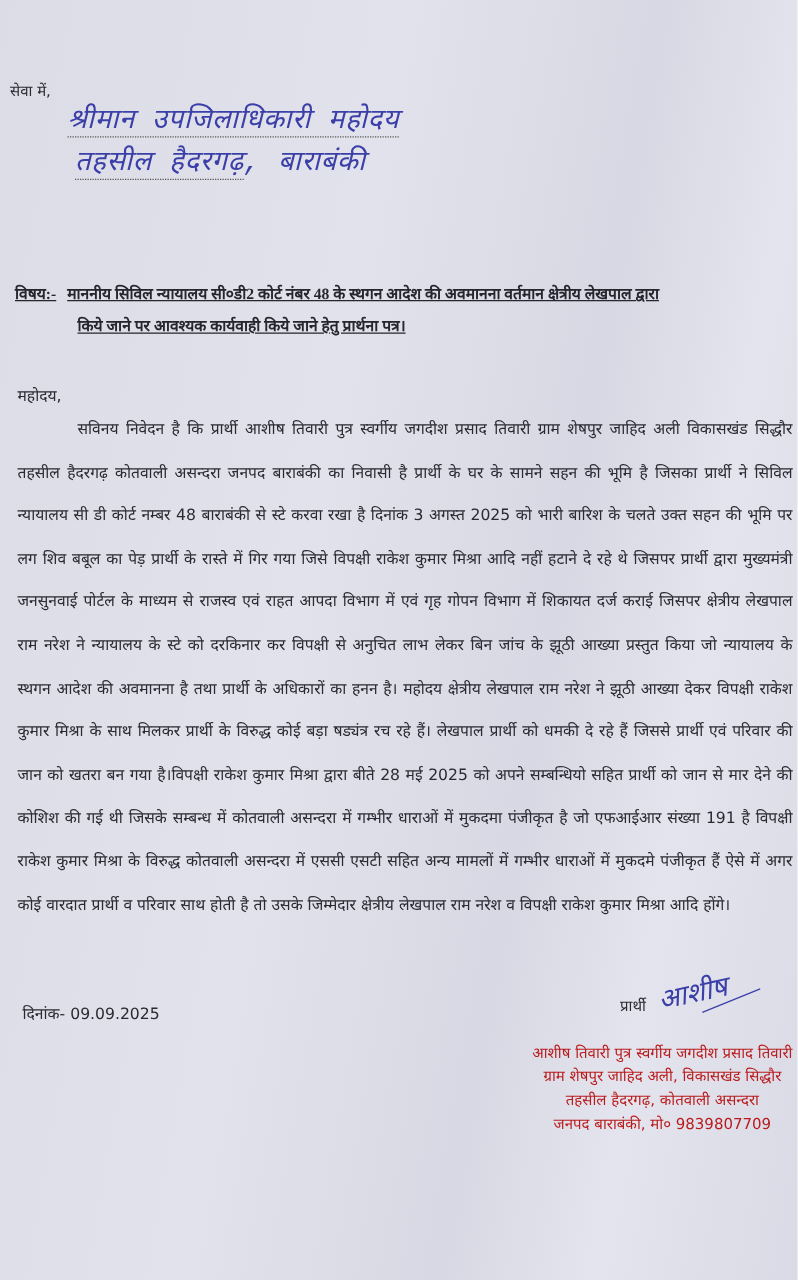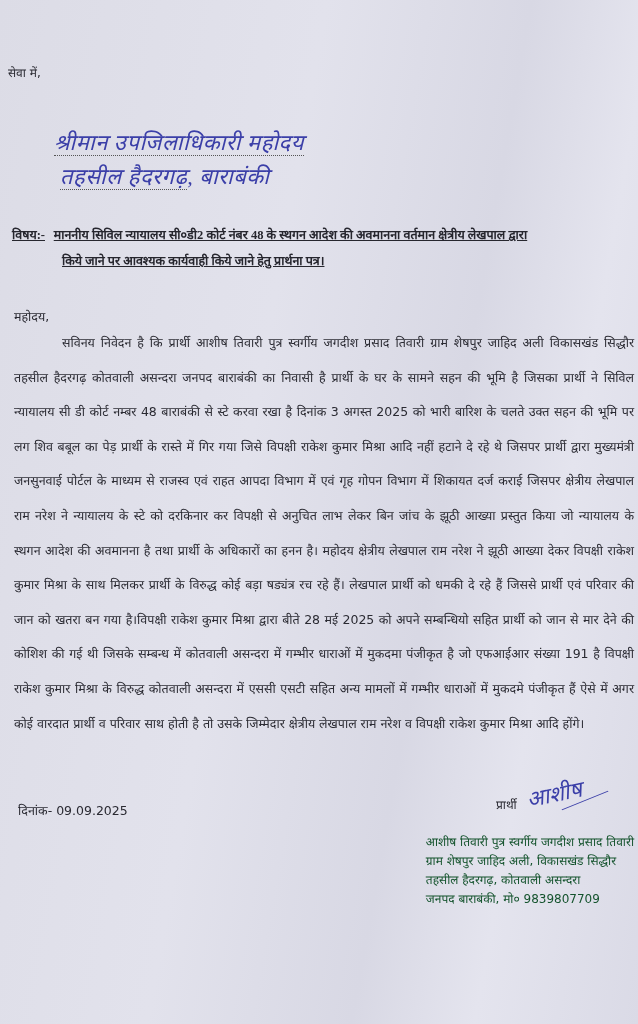--- a/index.html
+++ b/index.html
@@ -6,22 +6,22 @@
     body {
       width: 638px; height: 1024px; overflow: hidden;
       background: linear-gradient(100deg, #dcdce6 0%, #e2e2ec 40%, #d8d8e4 65%, #e4e4ee 80%, #dadae6 100%);
       font-family: "DejaVu Sans", "Liberation Sans", sans-serif;
       color: #2a2a32;
       position: relative;
     }
     .page { position: absolute; left: 0; top: 0; width: 638px; height: 1024px; }
     .salutation-to { position: absolute; left: 8px; top: 64px; font-size: 12px; }
     .hand {
-      position: absolute; font-family: Liberation Serif, serif; color: #3b3fa8;
-      font-size: 22px; font-style: italic; letter-spacing: 0.5px; margin-top: 48px;
+      position: absolute; font-family: Liberation Mono, monospace; color: #3b3fa8;
+      font-size: 22px; font-style: italic; letter-spacing: 0.5px;
     }
     .hand-line1 { left: 54px; top: 78px; }
     .hand-line2 { left: 60px; top: 112px; }
     .hand .u { border-bottom: 1px dotted #555; }
     .subject {
       position: absolute; left: 12px; top: 222px; width: 620px;
       font-size: 12.5px; font-weight: bold; line-height: 26px; color: #26262e;
     }
     .subject .line2 { display: block; padding-left: 50px; }
     .subject span.ul { text-decoration: underline; font-family: Liberation Serif, serif; }
@@ -40,22 +40,22 @@
     .applicant-label { position: absolute; left: 496px; top: 796px; font-size: 12px; }
     .signature {
       position: absolute; left: 526px; top: 778px; font-family: "DejaVu Serif", serif;
       font-style: italic; color: #3b3fa8; font-size: 22px; transform: rotate(-12deg);
     }
     .sig-stroke {
       position: absolute; left: 560px; top: 800px; width: 50px; height: 1px;
       background: #3b3fa8; transform: rotate(-22deg);
     }
     .address {
-      position: absolute; right: 4px; top: 833px; text-align: left;
-      font-size: 12px; line-height: 19px; color: #14532d;
+      position: absolute; right: 4px; top: 833px; text-align: center;
+      font-size: 12px; line-height: 19px; color: #b91c1c;
     }
     .address div { white-space: nowrap; }
   </style>
 </head>
 <body>
 
 <div class="page">
 
   <div class="salutation-to">सेवा में,</div>
 

